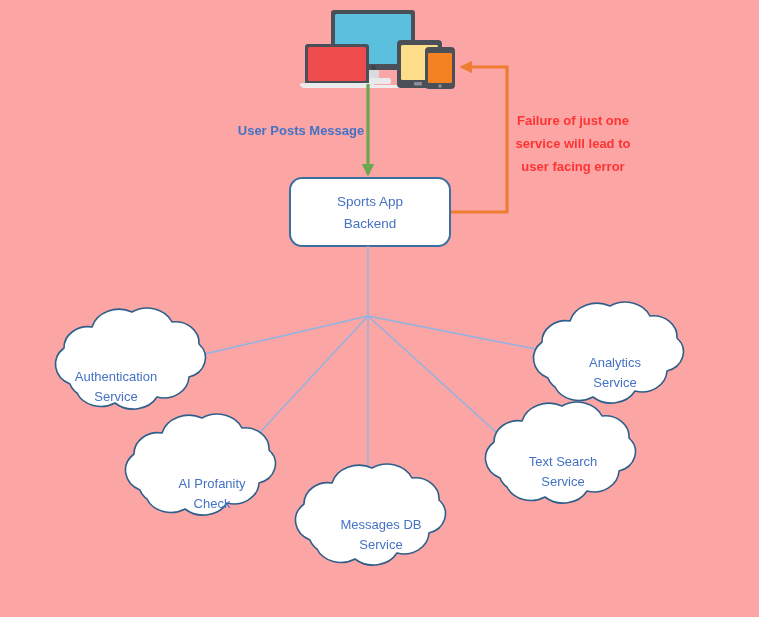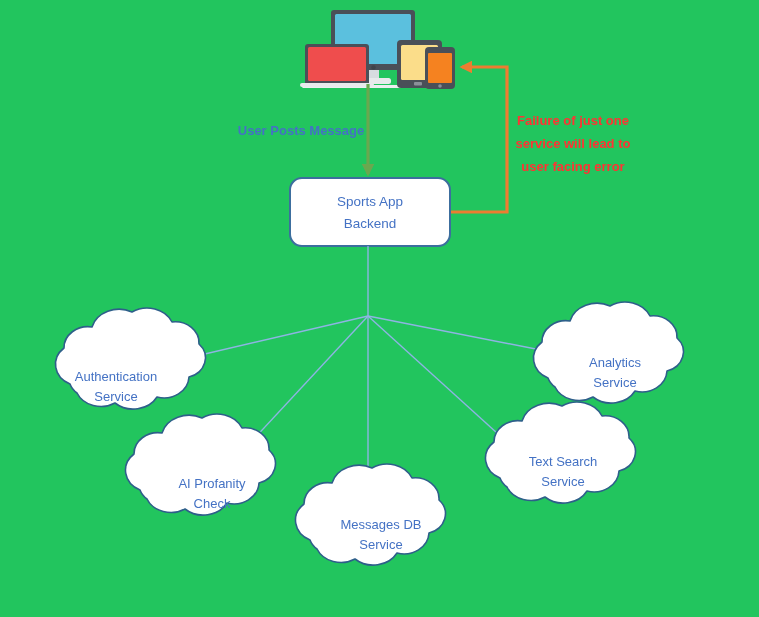--- a/index.html
+++ b/index.html
@@ -7,21 +7,21 @@
     padding: 0;
     background: #ffffff;
   }
   body {
     font-family: "Liberation Sans", sans-serif;
   }
   #canvas {
     position: relative;
     width: 759px;
     height: 617px;
-    background: #22c55e;
+    background: #fca5a5;
     overflow: hidden;
   }
   #diagram-svg {
     position: absolute;
     top: 0;
     left: 0;
     width: 759px;
     height: 617px;
   }
   .node-text {

